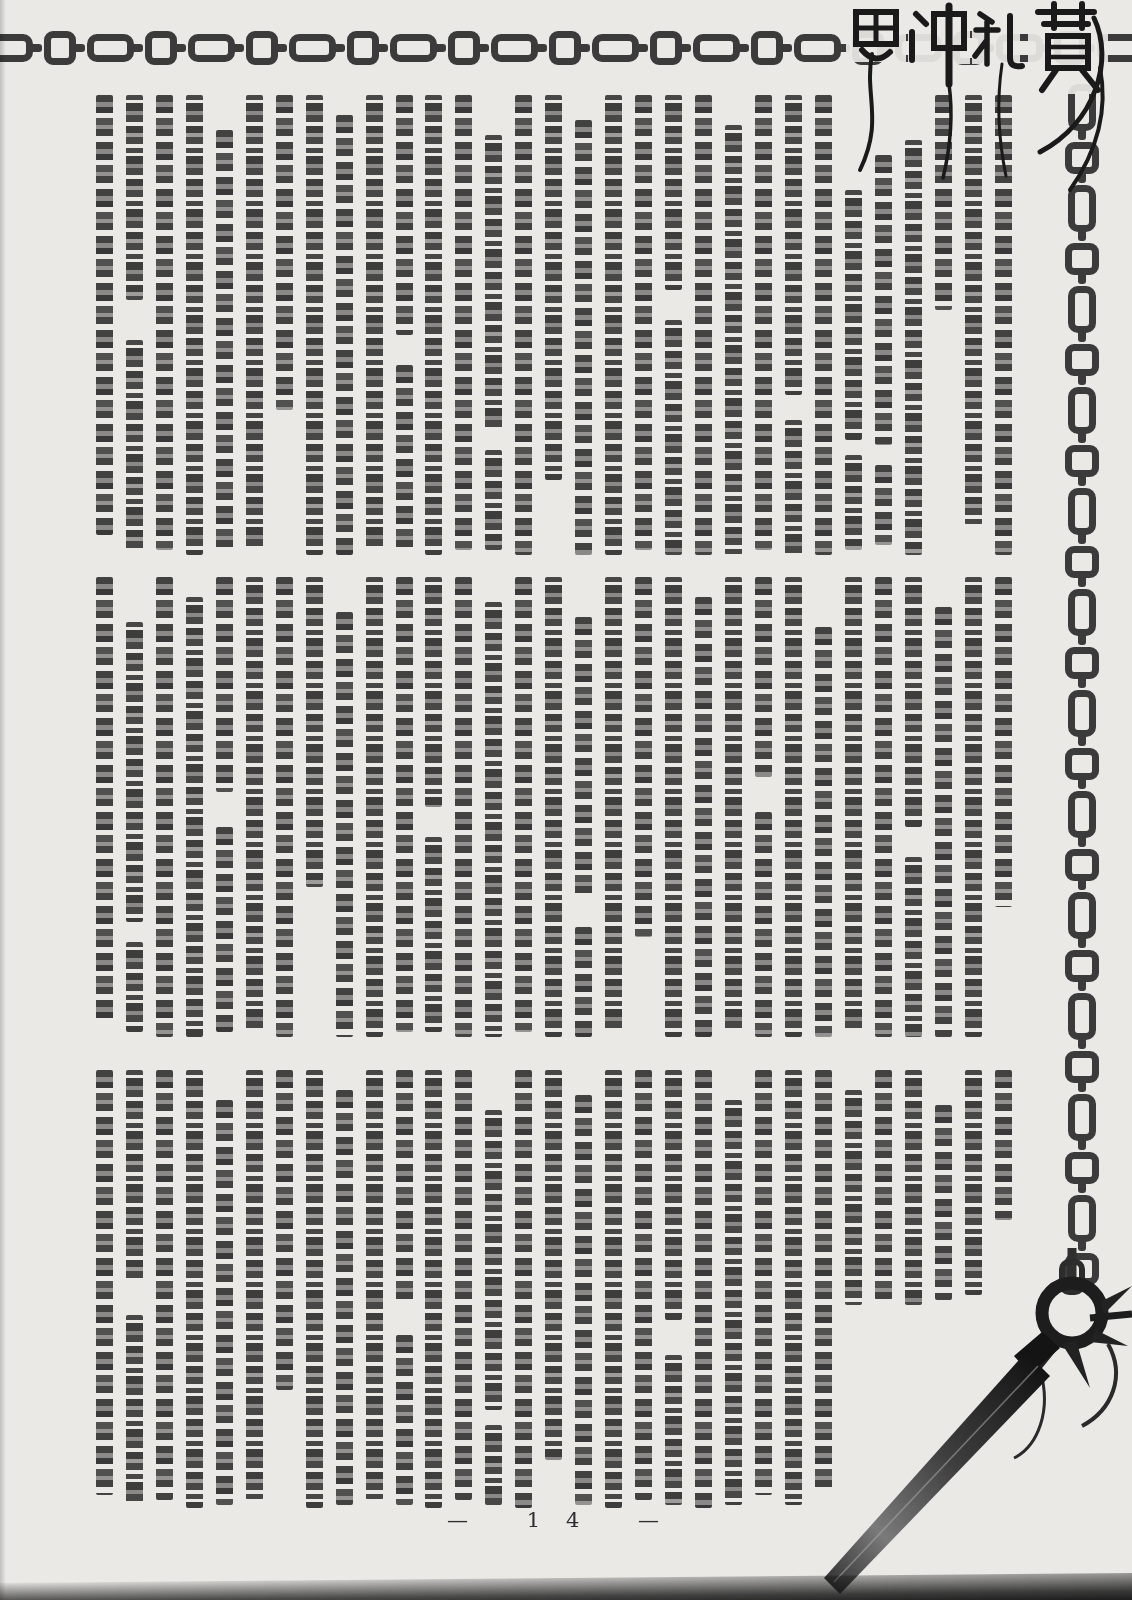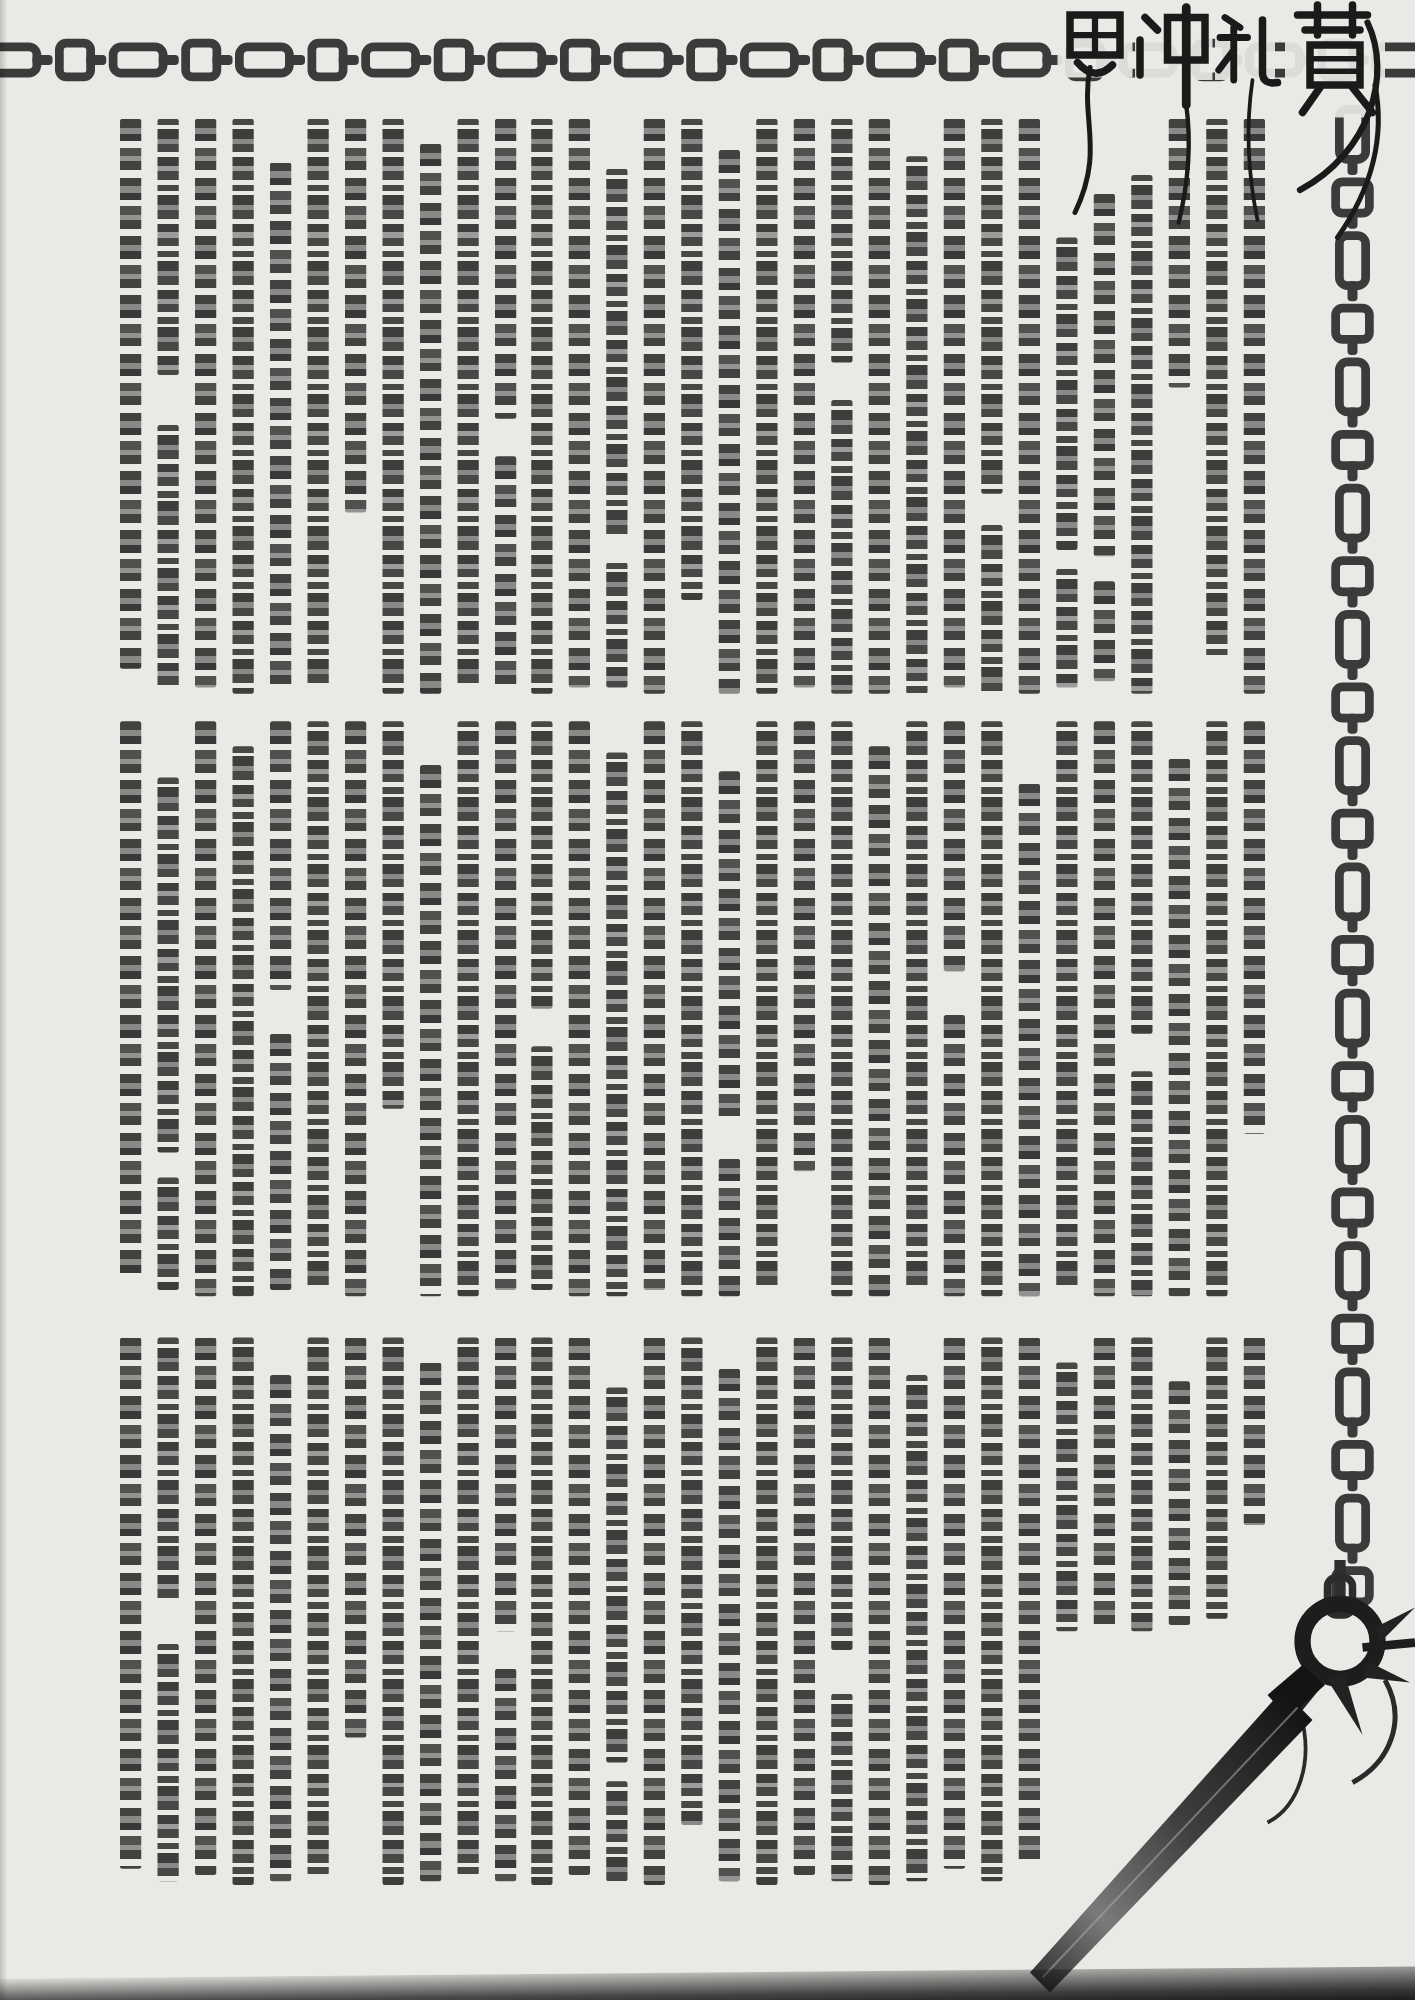--- a/index.html
+++ b/index.html
@@ -456,20 +456,21 @@
       </div>
       <div class="col">
         <span class="txt v2" style="top: 0px; height: 210px;"></span>
         <span class="txt v2" style="top: 245px; height: 190px;"></span>
       </div>
       <div class="col">
         <span class="txt " style="top: 0px; height: 425px;"></span>
       </div>
     </div>
 
+  <div class="footer">— 14 —</div>
 
   <svg class="dagger" width="342" height="352" viewBox="0 0 342 352">
     <defs>
       <linearGradient id="bladeG" x1="1" y1="0" x2="0" y2="1">
         <stop offset="0" stop-color="#0e0e0e"></stop>
         <stop offset="0.45" stop-color="#3f3f3f"></stop>
         <stop offset="0.75" stop-color="#7a7a7a"></stop>
         <stop offset="1" stop-color="#2a2a2a"></stop>
       </linearGradient>
     </defs>

